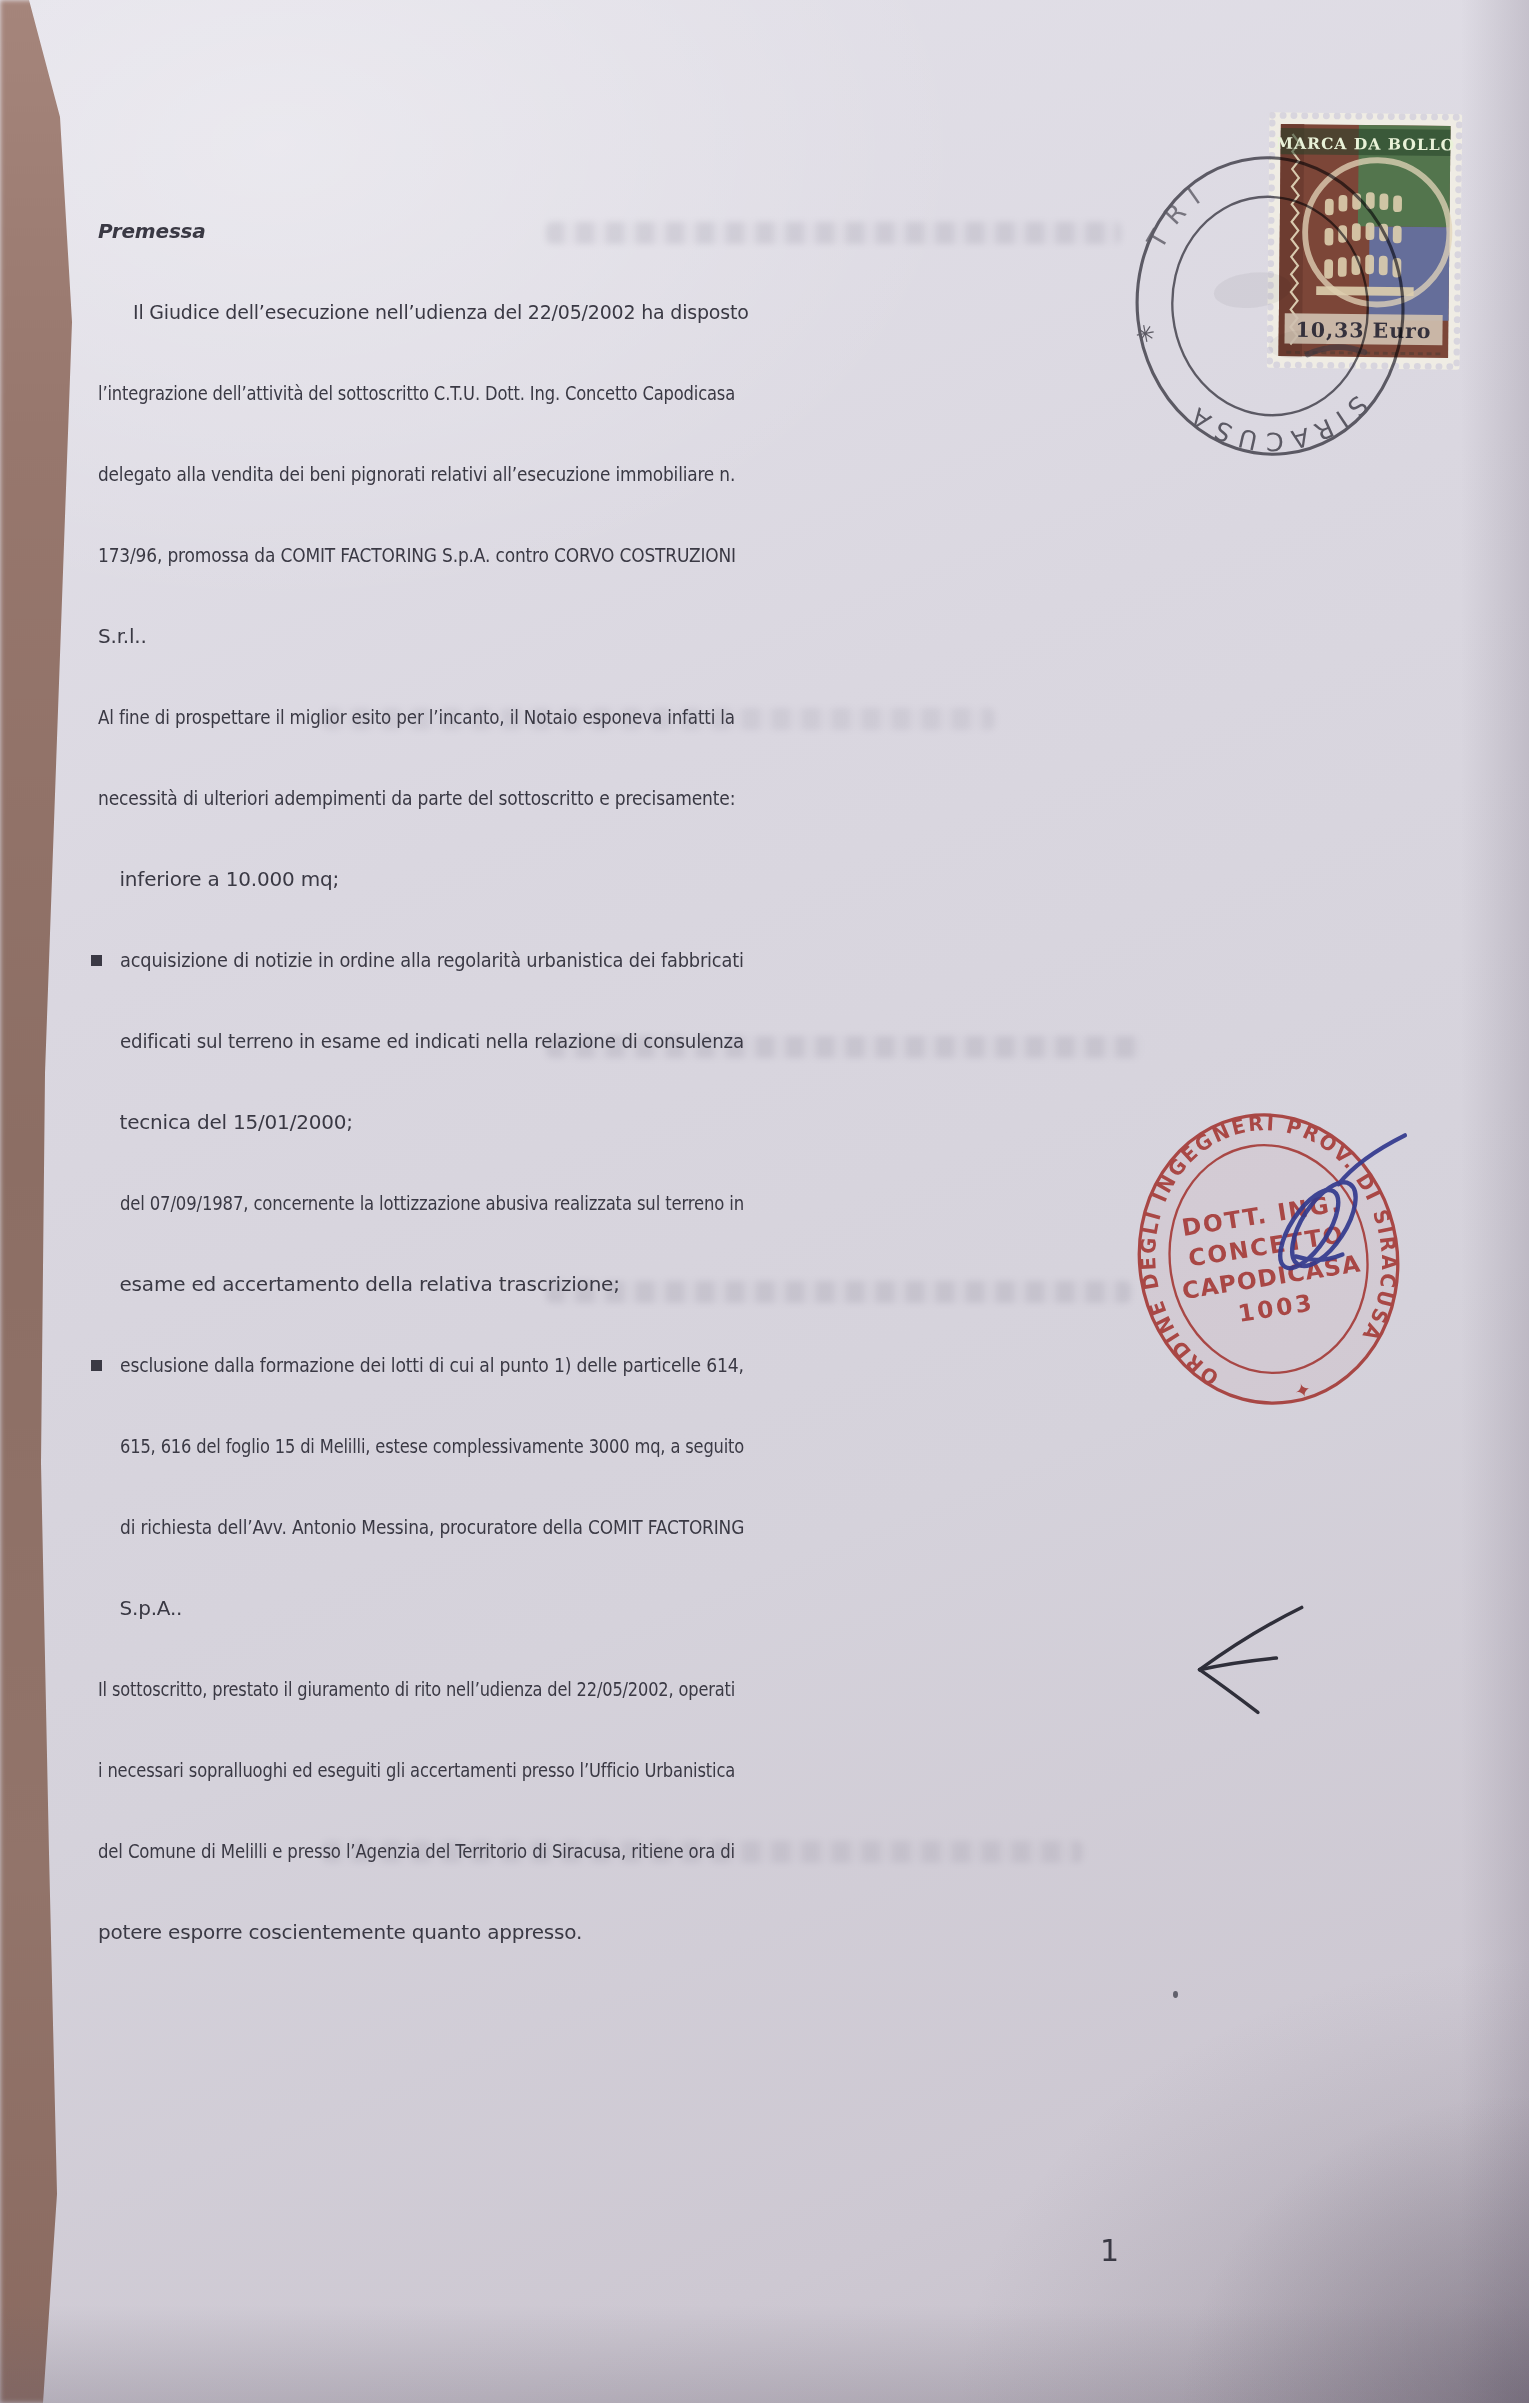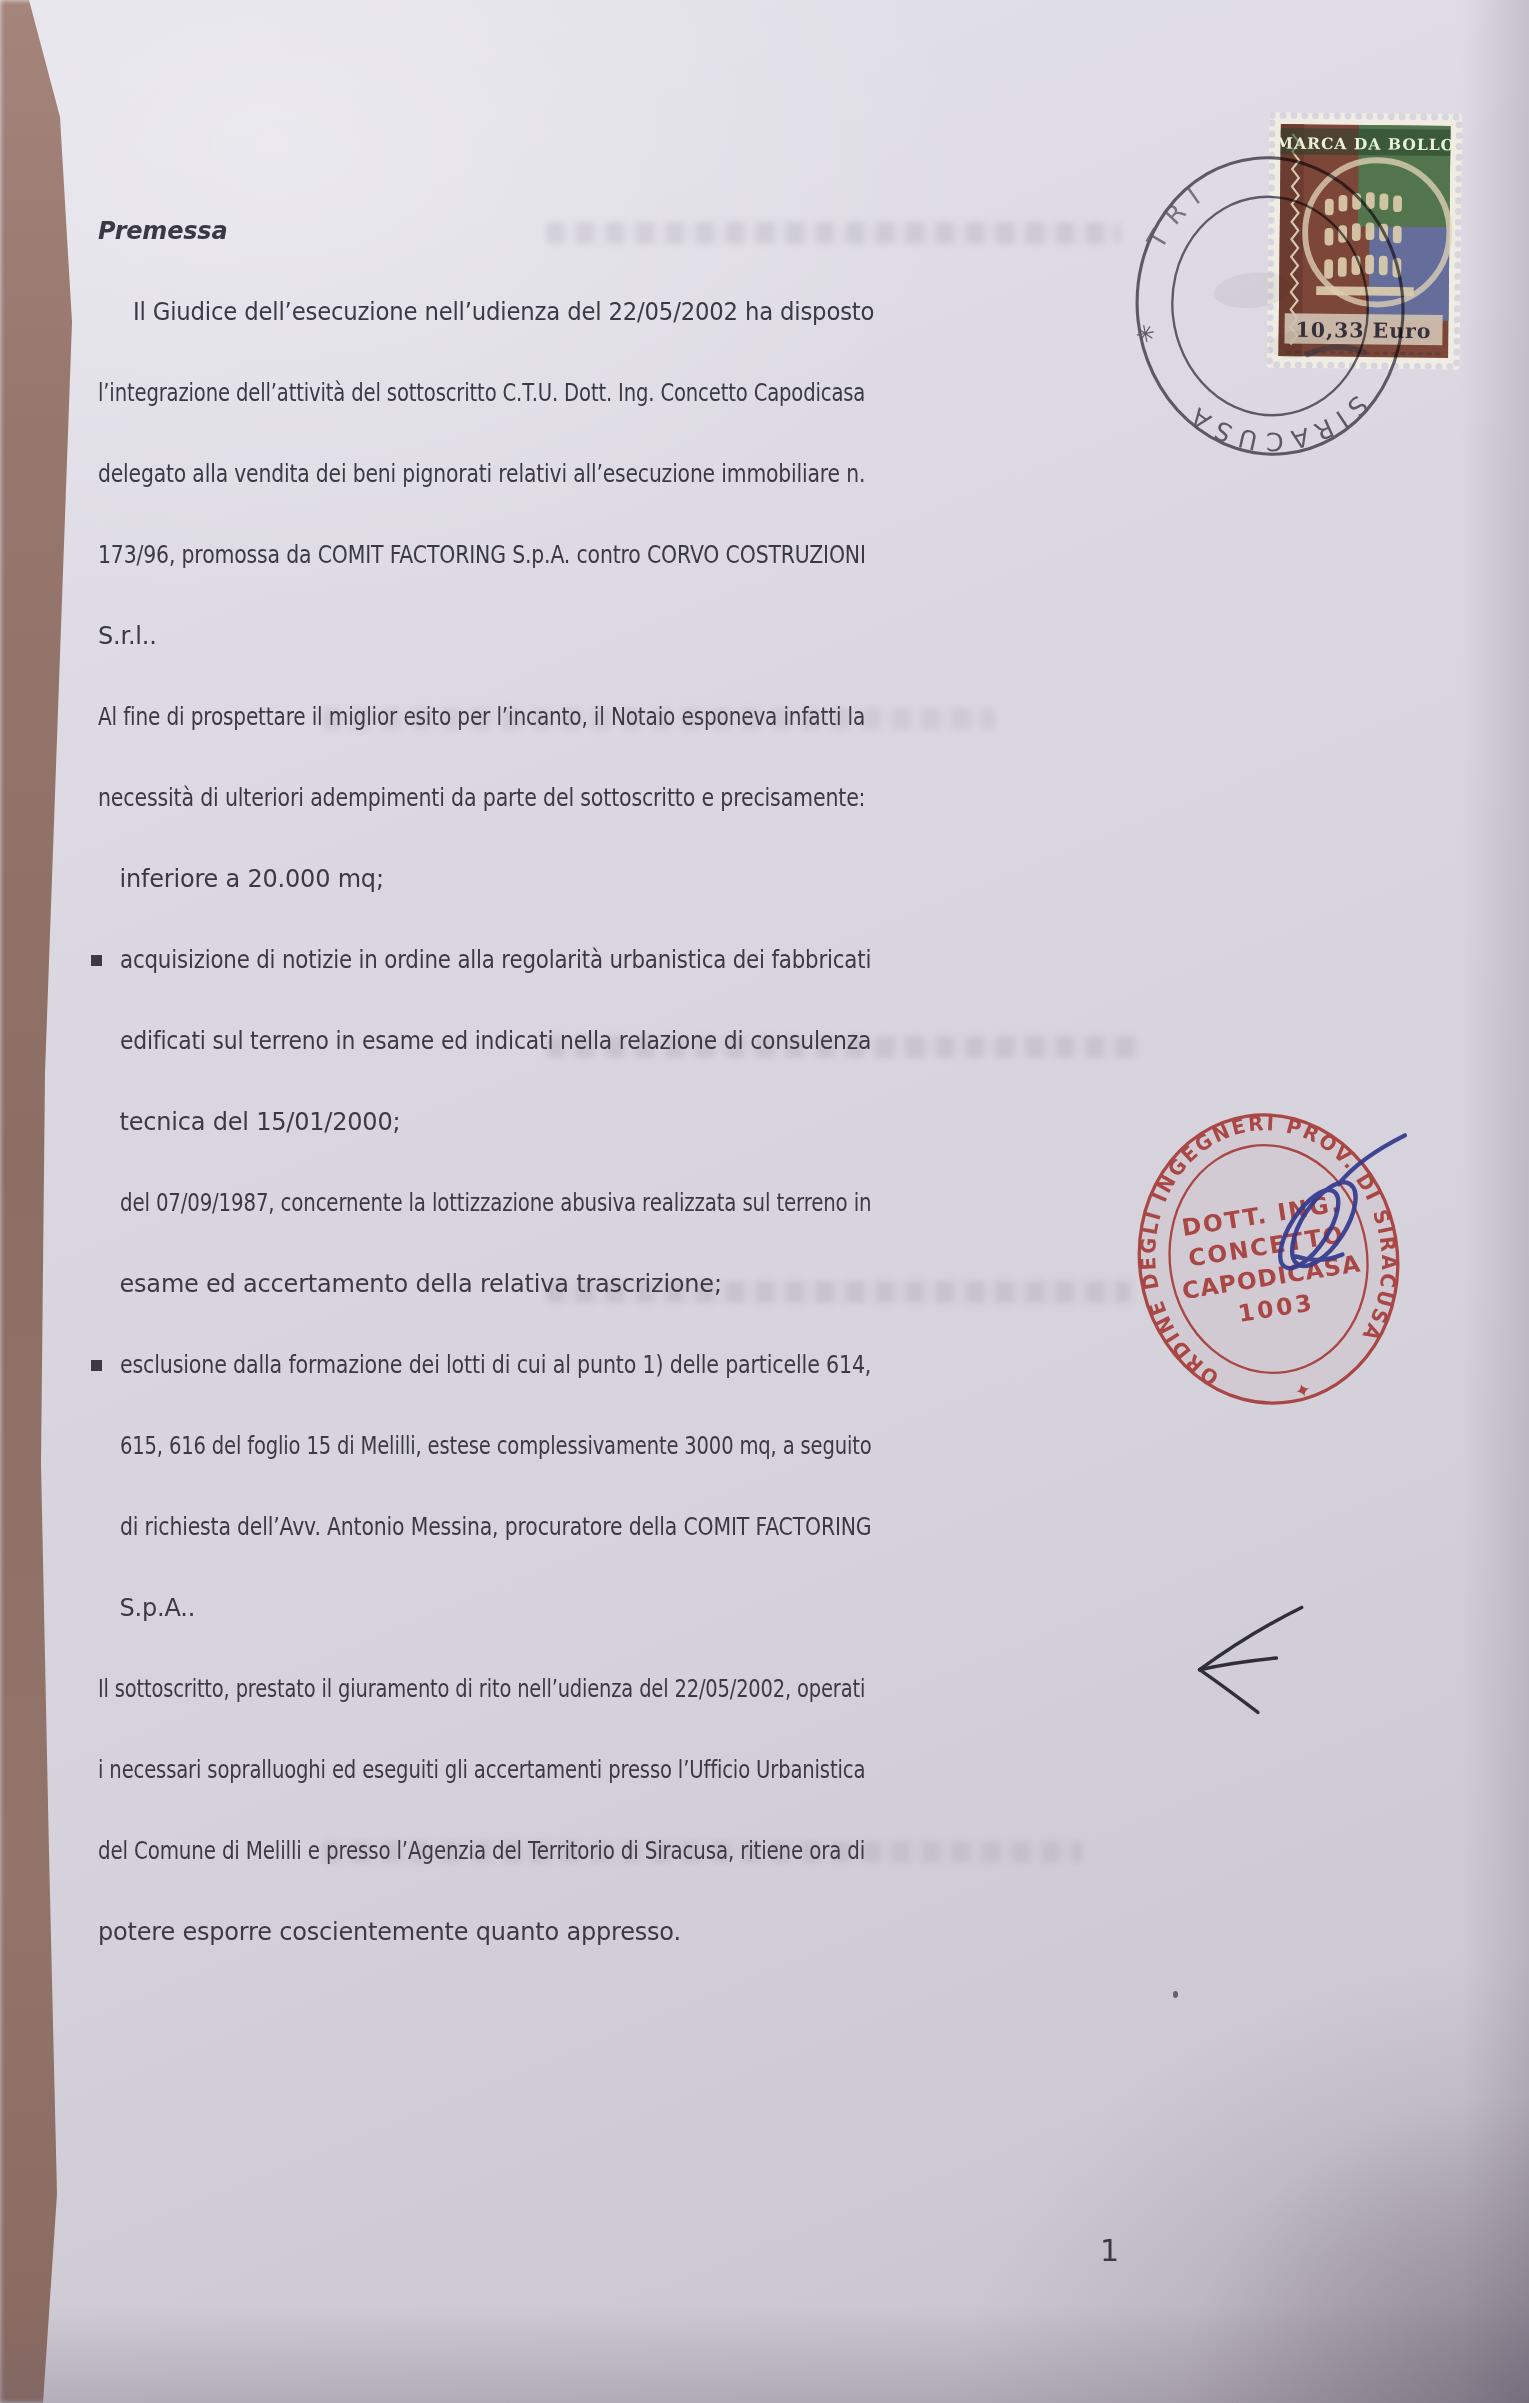--- a/index.html
+++ b/index.html
@@ -18,21 +18,21 @@
     filter:blur(2.4px);}
   .edge-right{position:absolute;right:0;top:0;width:68px;height:2403px;
     background:linear-gradient(90deg,rgba(110,100,118,0) 0%,rgba(110,100,118,.22) 100%);}
   .edge-bottom{position:absolute;left:0;bottom:0;width:1529px;height:98px;
     background:linear-gradient(180deg,rgba(100,92,108,0) 0%,rgba(100,92,108,.26) 100%);}
   .corner-br{position:absolute;right:0;bottom:0;width:351px;height:312px;
     background:radial-gradient(at 100% 100%,rgba(84,74,90,.38) 0%,rgba(84,74,90,0) 70%);}
 
   
   .doc-text{position:absolute;left:98px;top:191px;width:1034px;color:#3a3944;}
-  .line{position:relative;height:81px;line-height:81px;font-size:24px;letter-spacing:-0.2px;font-weight:500;}
+  .line{position:relative;height:81px;line-height:81px;font-size:20px;letter-spacing:-0.2px;font-weight:500;}
   .line.heading{font-weight:bold;font-style:italic;}
   .line.first{padding-left:35px;}
   .line.list-first,.line.list-cont{padding-left:21.5px;}
   .lt{display:inline-block;white-space:nowrap;transform-origin:0 50%;}
   .bullet{position:absolute;left:-6.8px;top:35px;width:10.7px;height:10.7px;background:#3a3944;}
 
   .page-number{position:absolute;left:1100px;top:2233px;font-size:30px;color:#3a3944;font-weight:500;}
 
   
   .ghost{position:absolute;height:21.5px;border-radius:5.9px;filter:blur(3.4px);opacity:.5;
@@ -65,21 +65,21 @@
 
   <div class="doc-text">
       <div class="line flush heading"><span class="lt">Premessa</span></div>
       <div class="line first"><span class="lt j" style="transform: scaleX(0.949426);">Il Giudice dell’esecuzione nell’udienza del 22/05/2002 ha disposto</span></div>
       <div class="line flush"><span class="lt j" style="transform: scaleX(0.817852);">l’integrazione dell’attività del sottoscritto C.T.U. Dott. Ing. Concetto Capodicasa</span></div>
       <div class="line flush"><span class="lt j" style="transform: scaleX(0.847809);">delegato alla vendita dei beni pignorati relativi all’esecuzione immobiliare n.</span></div>
       <div class="line flush"><span class="lt j" style="transform: scaleX(0.85163);">173/96, promossa da COMIT FACTORING S.p.A. contro CORVO COSTRUZIONI</span></div>
       <div class="line flush"><span class="lt">S.r.l..</span></div>
       <div class="line flush"><span class="lt j" style="transform: scaleX(0.836787);">Al fine di prospettare il miglior esito per l’incanto, il Notaio esponeva infatti la</span></div>
       <div class="line flush"><span class="lt" style="transform: scaleX(0.856285);">necessità di ulteriori adempimenti da parte del sottoscritto e precisamente:</span></div>
-      <div class="line list-cont"><span class="lt">inferiore a 20.000 mq;</span></div>
+      <div class="line list-cont"><span class="lt">inferiore a 10.000 mq;</span></div>
       <div class="line list-first"><span class="bullet"></span><span class="lt j" style="transform: scaleX(0.889686);">acquisizione di notizie in ordine alla regolarità urbanistica dei fabbricati</span></div>
       <div class="line list-cont"><span class="lt j" style="transform: scaleX(0.912352);">edificati sul terreno in esame ed indicati nella relazione di consulenza</span></div>
       <div class="line list-cont"><span class="lt">tecnica del 15/01/2000;</span></div>
       <div class="line list-cont"><span class="lt j" style="transform: scaleX(0.824914);">del 07/09/1987, concernente la lottizzazione abusiva realizzata sul terreno in</span></div>
       <div class="line list-cont"><span class="lt">esame ed accertamento della relativa trascrizione;</span></div>
       <div class="line list-first"><span class="bullet"></span><span class="lt j" style="transform: scaleX(0.859127);">esclusione dalla formazione dei lotti di cui al punto 1) delle particelle 614,</span></div>
       <div class="line list-cont"><span class="lt j" style="transform: scaleX(0.814537);">615, 616 del foglio 15 di Melilli, estese complessivamente 3000 mq, a seguito</span></div>
       <div class="line list-cont"><span class="lt j" style="transform: scaleX(0.850863);">di richiesta dell’Avv. Antonio Messina, procuratore della COMIT FACTORING</span></div>
       <div class="line list-cont"><span class="lt">S.p.A..</span></div>
       <div class="line flush"><span class="lt j" style="transform: scaleX(0.811279);">Il sottoscritto, prestato il giuramento di rito nell’udienza del 22/05/2002, operati</span></div>

